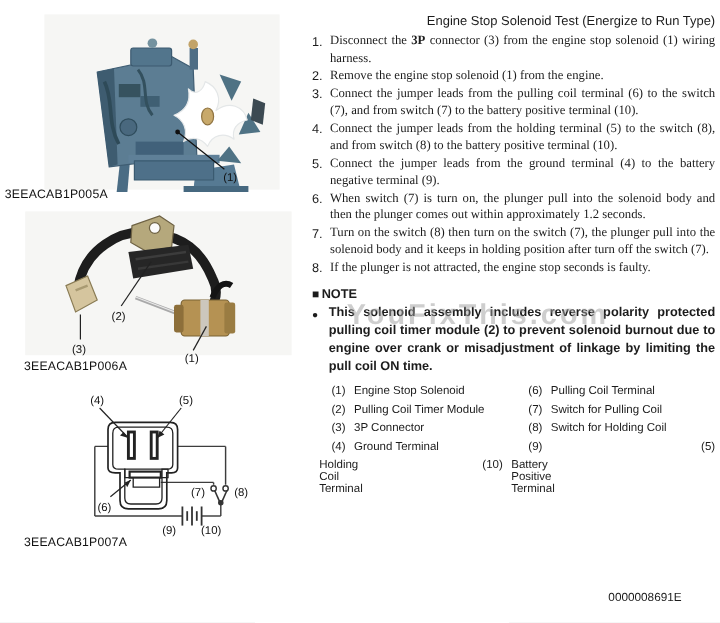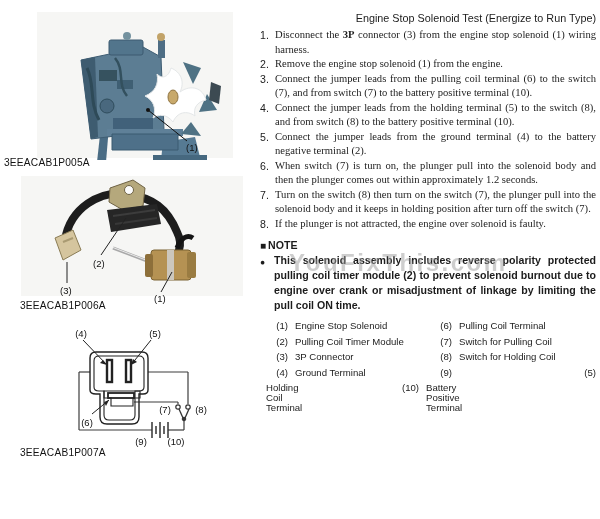--- a/index.html
+++ b/index.html
@@ -179,33 +179,33 @@
       <div class="step">
         <span class="num">3.</span>
         <span class="txt">Connect the jumper leads from the pulling coil terminal (6) to the switch (7), and from switch (7) to the battery positive terminal (10).</span>
       </div>
       <div class="step">
         <span class="num">4.</span>
         <span class="txt">Connect the jumper leads from the holding terminal (5) to the switch (8), and from switch (8) to the battery positive terminal (10).</span>
       </div>
       <div class="step">
         <span class="num">5.</span>
-        <span class="txt">Connect the jumper leads from the ground terminal (4) to the battery negative terminal (2).</span>
+        <span class="txt">Connect the jumper leads from the ground terminal (4) to the battery negative terminal (9).</span>
       </div>
       <div class="step">
         <span class="num">6.</span>
         <span class="txt">When switch (7) is turn on, the plunger pull into the solenoid body and then the plunger comes out within approximately 1.2 seconds.</span>
       </div>
       <div class="step">
         <span class="num">7.</span>
         <span class="txt">Turn on the switch (8) then turn on the switch (7), the plunger pull into the solenoid body and it keeps in holding position after turn off the switch (7).</span>
       </div>
       <div class="step">
         <span class="num">8.</span>
-        <span class="txt">If the plunger is not attracted, the engine over solenoid is faulty.</span>
+        <span class="txt">If the plunger is not attracted, the engine stop seconds is faulty.</span>
       </div>
     </div>
 
 
     <div class="note-head">
       <span class="nsq">■</span>
       <span>NOTE</span>
     </div>
     <div class="note-body">
       <span class="blt">●</span>
@@ -232,14 +232,15 @@
       <span>Ground Terminal</span>
       <span class="lnum">(9)</span>
 
       <span class="lnum">(5)</span>
       <span>Holding Coil Terminal</span>
       <span class="lnum">(10)</span>
       <span>Battery Positive Terminal</span>
     </div>
   </div>
 
+  <div class="doc-code">0000008691E</div>
 
 </div>
 
 </body></html>

